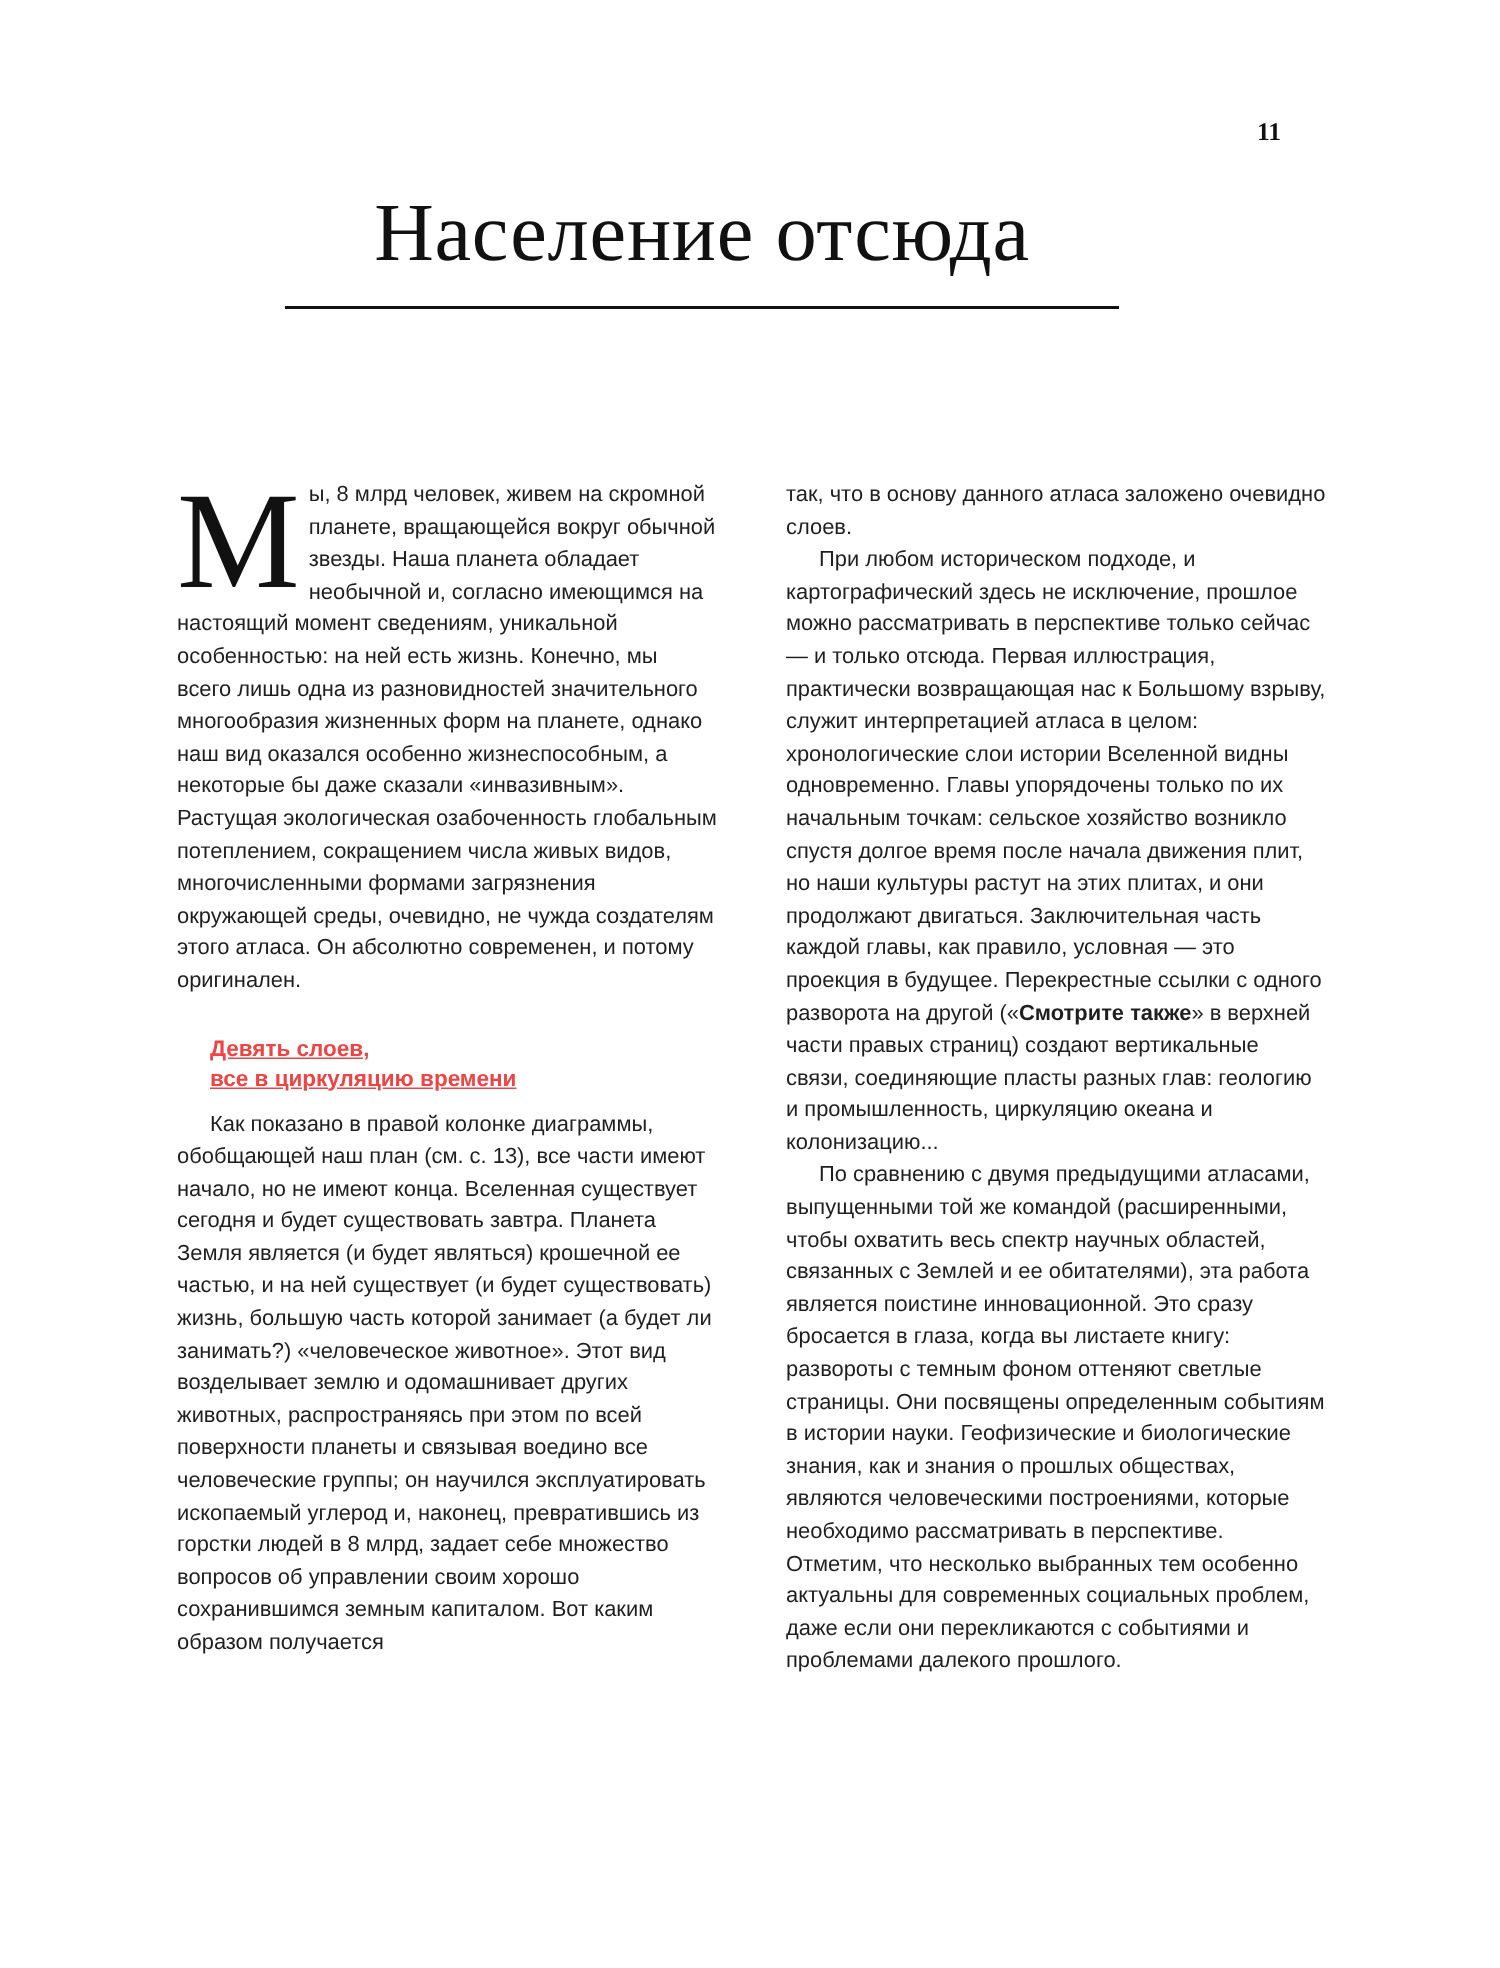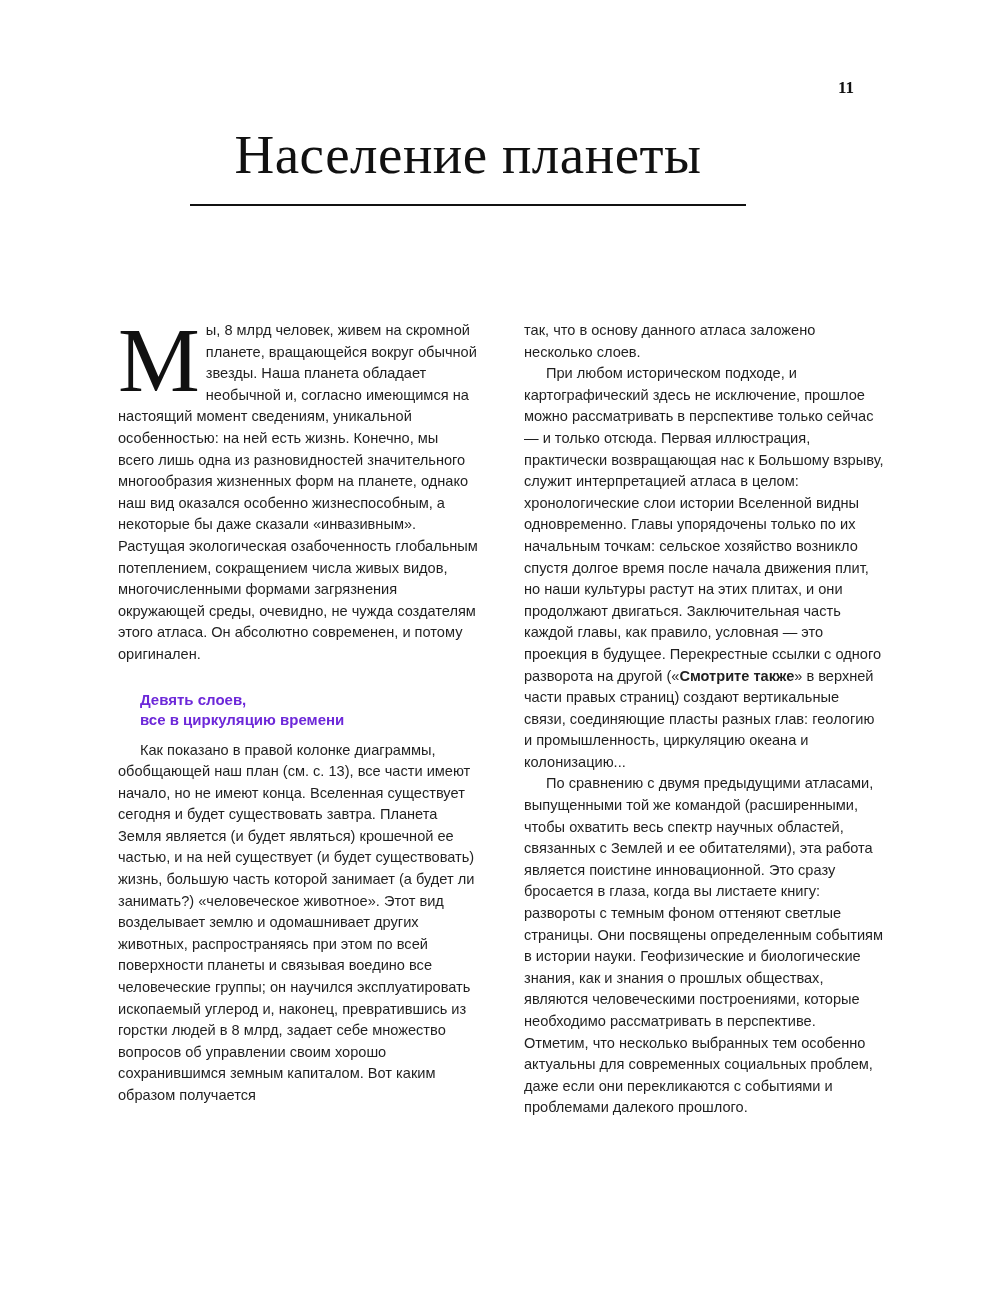--- a/index.html
+++ b/index.html
@@ -82,54 +82,55 @@
     line-height: 72px;
     padding: 2px 6px 0 0;
     margin-top: 2px;
     color: #111;
   }
   .subhead {
     font-weight: bold;
     font-size: 15px;
     line-height: 20px;
     margin: 24px 0 10px 22px;
-    color: #6d28d9;
+    color: #ef4444;
+    text-decoration: underline;
   }
   .subhead span { display: block; }
   .bold-inline { font-weight: bold; text-align: right; }
 </style>
 </head>
 <body>
 
 <div class="page">
 
   <div class="page-number">11</div>
 
   <div class="title-block">
-    <h1 class="chapter-title">Население планеты</h1>
+    <h1 class="chapter-title">Население отсюда</h1>
     <div class="title-rule"></div>
   </div>
 
   <div class="columns">
 
     <div class="col">
       <p class="dropcap-para">
         <span class="dropcap">М</span><span>ы, 8 млрд человек, живем на скромной планете, вращающейся вокруг обычной звезды. Наша планета обладает необычной и, согласно имеющимся на настоящий момент сведениям, уникальной особенностью: на ней есть жизнь. Конечно, мы всего лишь одна из разновидностей значительного многообразия жизненных форм на планете, однако наш вид оказался особенно жизнеспособным, а некоторые бы даже сказали «инвазивным». Растущая экологическая озабоченность глобальным потеплением, сокращением числа живых видов, многочисленными формами загрязнения окружающей среды, очевидно, не чужда создателям этого атласа. Он абсолютно современен, и потому оригинален.</span>
       </p>
 
       <div class="subhead">
         <span>Девять слоев,</span>
         <span>все в циркуляцию времени</span>
       </div>
 
       <p class="indent">Как показано в правой колонке диаграммы, обобщающей наш план (см. с. 13), все части имеют начало, но не имеют конца. Вселенная существует сегодня и будет существовать завтра. Планета Земля является (и будет являться) крошечной ее частью, и на ней существует (и будет существовать) жизнь, большую часть которой занимает (а будет ли занимать?) «человеческое животное». Этот вид возделывает землю и одомашнивает других животных, распространяясь при этом по всей поверхности планеты и связывая воедино все человеческие группы; он научился эксплуатировать ископаемый углерод и, наконец, превратившись из горстки людей в 8 млрд, задает себе множество вопросов об управлении своим хорошо сохранившимся земным капиталом. Вот каким образом получается</p>
     </div>
 
     <div class="col">
-      <p>так, что в основу данного атласа заложено несколько слоев.</p>
+      <p>так, что в основу данного атласа заложено очевидно слоев.</p>
 
       <p class="indent"><span>При любом историческом подходе, и картографический здесь не исключение, прошлое можно рассматривать в перспективе только сейчас — и только отсюда. Первая иллюстрация, практически возвращающая нас к Большому взрыву, служит интерпретацией атласа в целом: хронологические слои истории Вселенной видны одновременно. Главы упорядочены только по их начальным точкам: сельское хозяйство возникло спустя долгое время после начала движения плит, но наши культуры растут на этих плитах, и они продолжают двигаться. Заключительная часть каждой главы, как правило, условная — это проекция в будущее. Перекрестные ссылки с одного разворота на другой («</span><span class="bold-inline">Смотрите также</span><span>» в верхней части правых страниц) создают вертикальные связи, соединяющие пласты разных глав: геологию и промышленность, циркуляцию океана и колонизацию...</span></p>
 
       <p class="indent">По сравнению с двумя предыдущими атласами, выпущенными той же командой (расширенными, чтобы охватить весь спектр научных областей, связанных с Землей и ее обитателями), эта работа является поистине инновационной. Это сразу бросается в глаза, когда вы листаете книгу: развороты с темным фоном оттеняют светлые страницы. Они посвящены определенным событиям в истории науки. Геофизические и биологические знания, как и знания о прошлых обществах, являются человеческими построениями, которые необходимо рассматривать в перспективе. Отметим, что несколько выбранных тем особенно актуальны для современных социальных проблем, даже если они перекликаются с событиями и проблемами далекого прошлого.</p>
     </div>
 
   </div>
 </div>
 
 </body></html>

